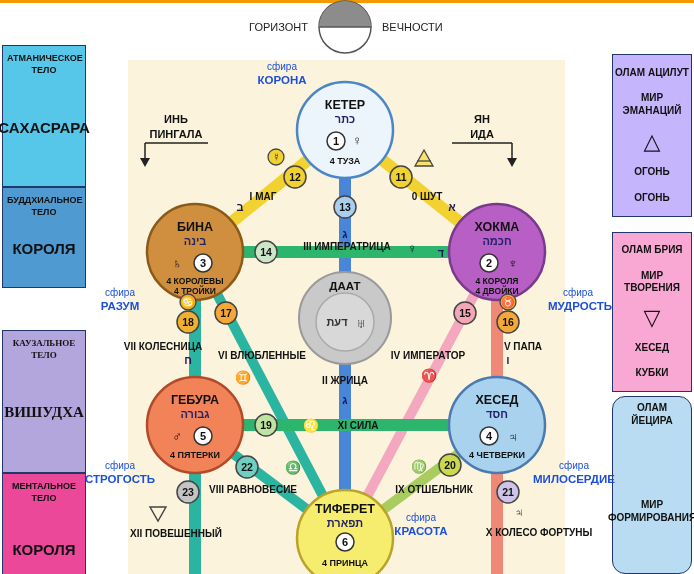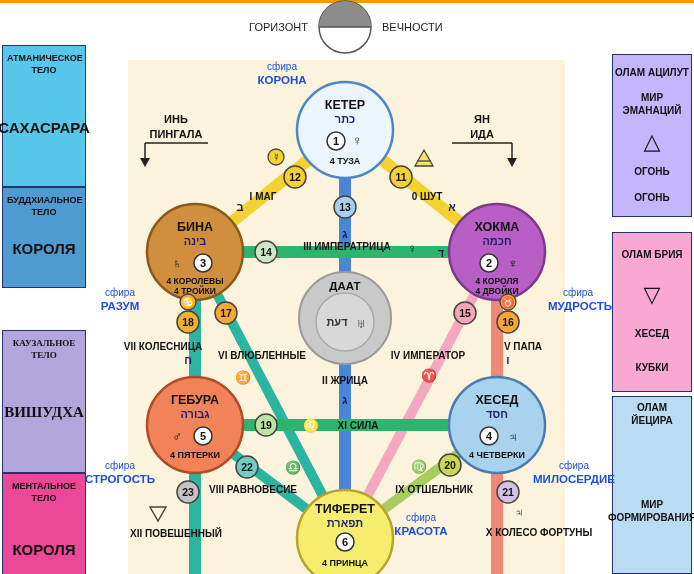--- a/index.html
+++ b/index.html
@@ -11,21 +11,21 @@
   
   .lbox{position:absolute;left:2px;width:84px;border:1px solid #23366b;box-sizing:border-box;
         display:flex;flex-direction:column;align-items:center;text-align:center;}
   .lbox-title{font-size:9px;font-weight:bold;padding-top:7px;line-height:1.3;width:74px;}
   .lbox-name{font-size:15px;font-weight:bold;margin:auto 0;padding-bottom:8px;}
   
   .rbox{position:absolute;left:612px;width:80px;border:1px solid #23366b;box-sizing:border-box;
         display:flex;flex-direction:column;align-items:center;justify-content:space-around;
         text-align:center;font-weight:bold;font-size:10px;line-height:1.25;padding:5px 2px;}
   .rbox-symbol{font-size:22px;font-weight:normal;line-height:1;}
-  .rbox3{justify-content:flex-start;}
+  .rbox3{justify-content:flex-start;border-radius:13px;}
   .rbox3 .world2{margin-top:72px;}
   
   svg text{font-family:"Liberation Sans",sans-serif;}
   .sep-name{font-size:12.5px;font-weight:bold;fill:#111;text-anchor:middle;}
   .sep-heb{font-size:11px;font-weight:bold;fill:#23236b;text-anchor:middle;}
   .sep-cards{font-size:8.5px;font-weight:bold;fill:#111;text-anchor:middle;}
   .sep-num{font-size:11px;font-weight:bold;fill:#111;text-anchor:middle;}
   .planet{font-size:13px;fill:#111;text-anchor:middle;}
   .path-num{font-size:10.5px;font-weight:bold;fill:#111;text-anchor:middle;}
   .path-label{font-size:10px;font-weight:bold;fill:#111;text-anchor:middle;}
@@ -61,20 +61,21 @@
 
   <div class="rbox" style="top:54px;height:163px;background:#c4b5fd;">
     <div>ОЛАМ АЦИЛУТ</div>
     <div>МИР ЭМАНАЦИЙ</div>
     <div class="rbox-symbol">△</div>
     <div>ОГОНЬ</div>
     <div>ОГОНЬ</div>
   </div>
   <div class="rbox" style="top:232px;height:160px;background:#f9a8d4;">
     <div>ОЛАМ БРИЯ</div>
+    <div>МИР ТВОРЕНИЯ</div>
     <div class="rbox-symbol">▽</div>
     <div>ХЕСЕД</div>
     <div>КУБКИ</div>
   </div>
   <div class="rbox rbox3" style="top:396px;height:178px;background:#b9dcf2;">
     <div>ОЛАМ ЙЕЦИРА</div>
     <div class="world2">МИР ФОРМИРОВАНИЯ</div>
   </div>
 
   <svg width="694" height="574" viewBox="0 0 694 574" style="position:absolute;left:0;top:0;">

